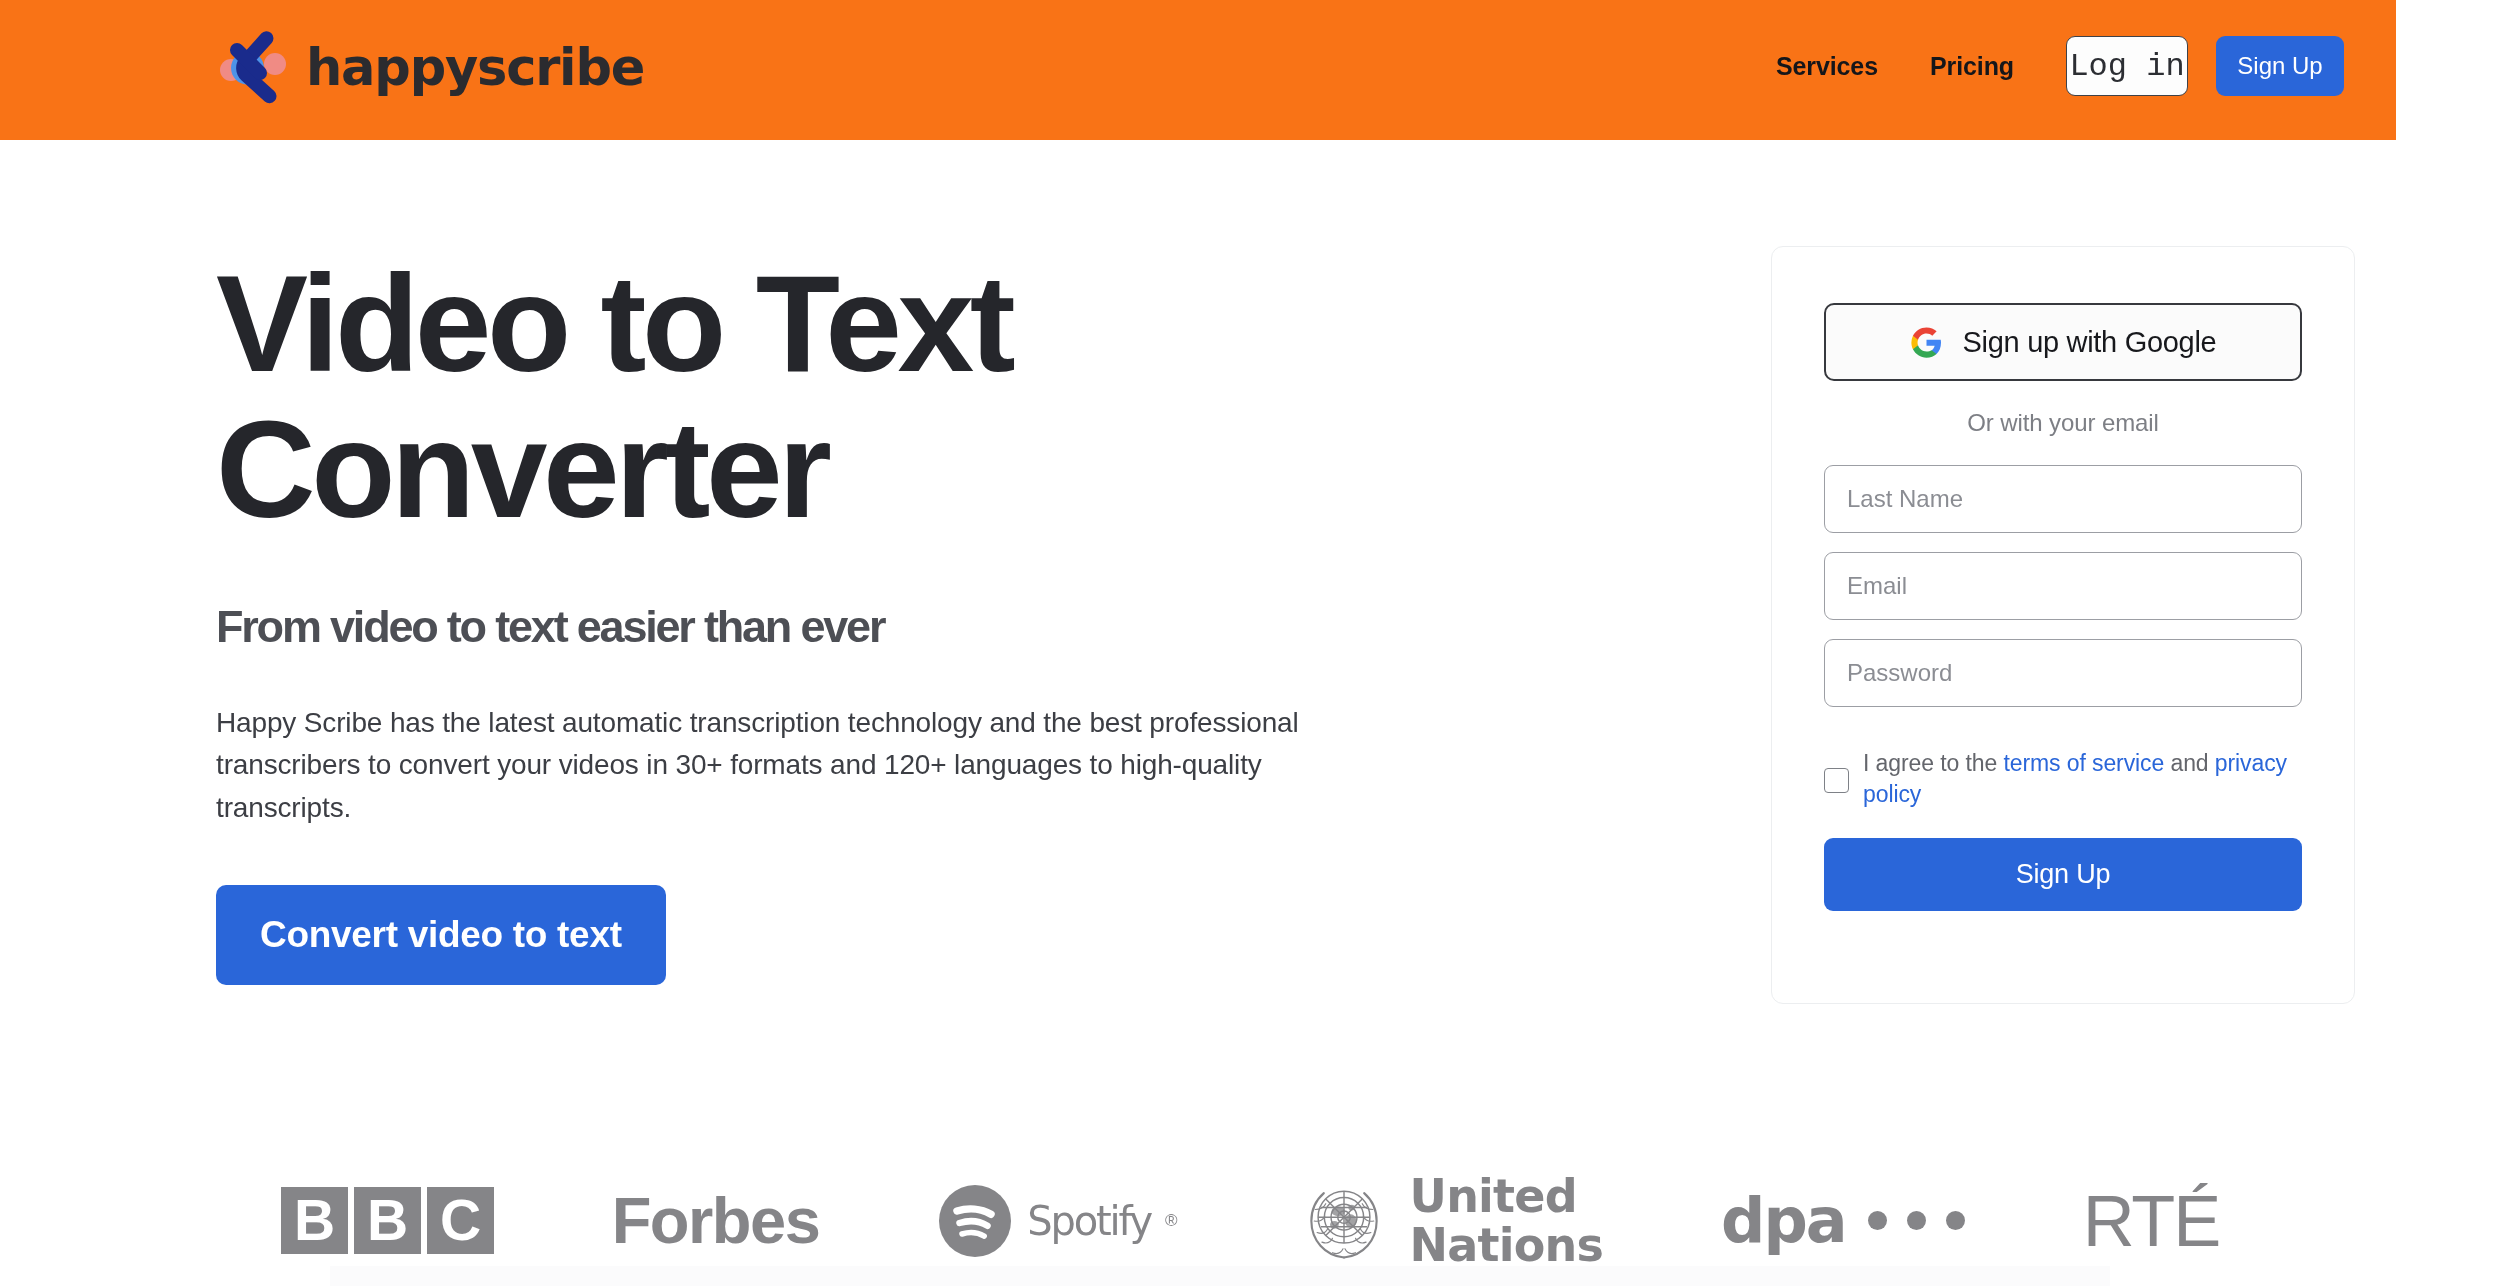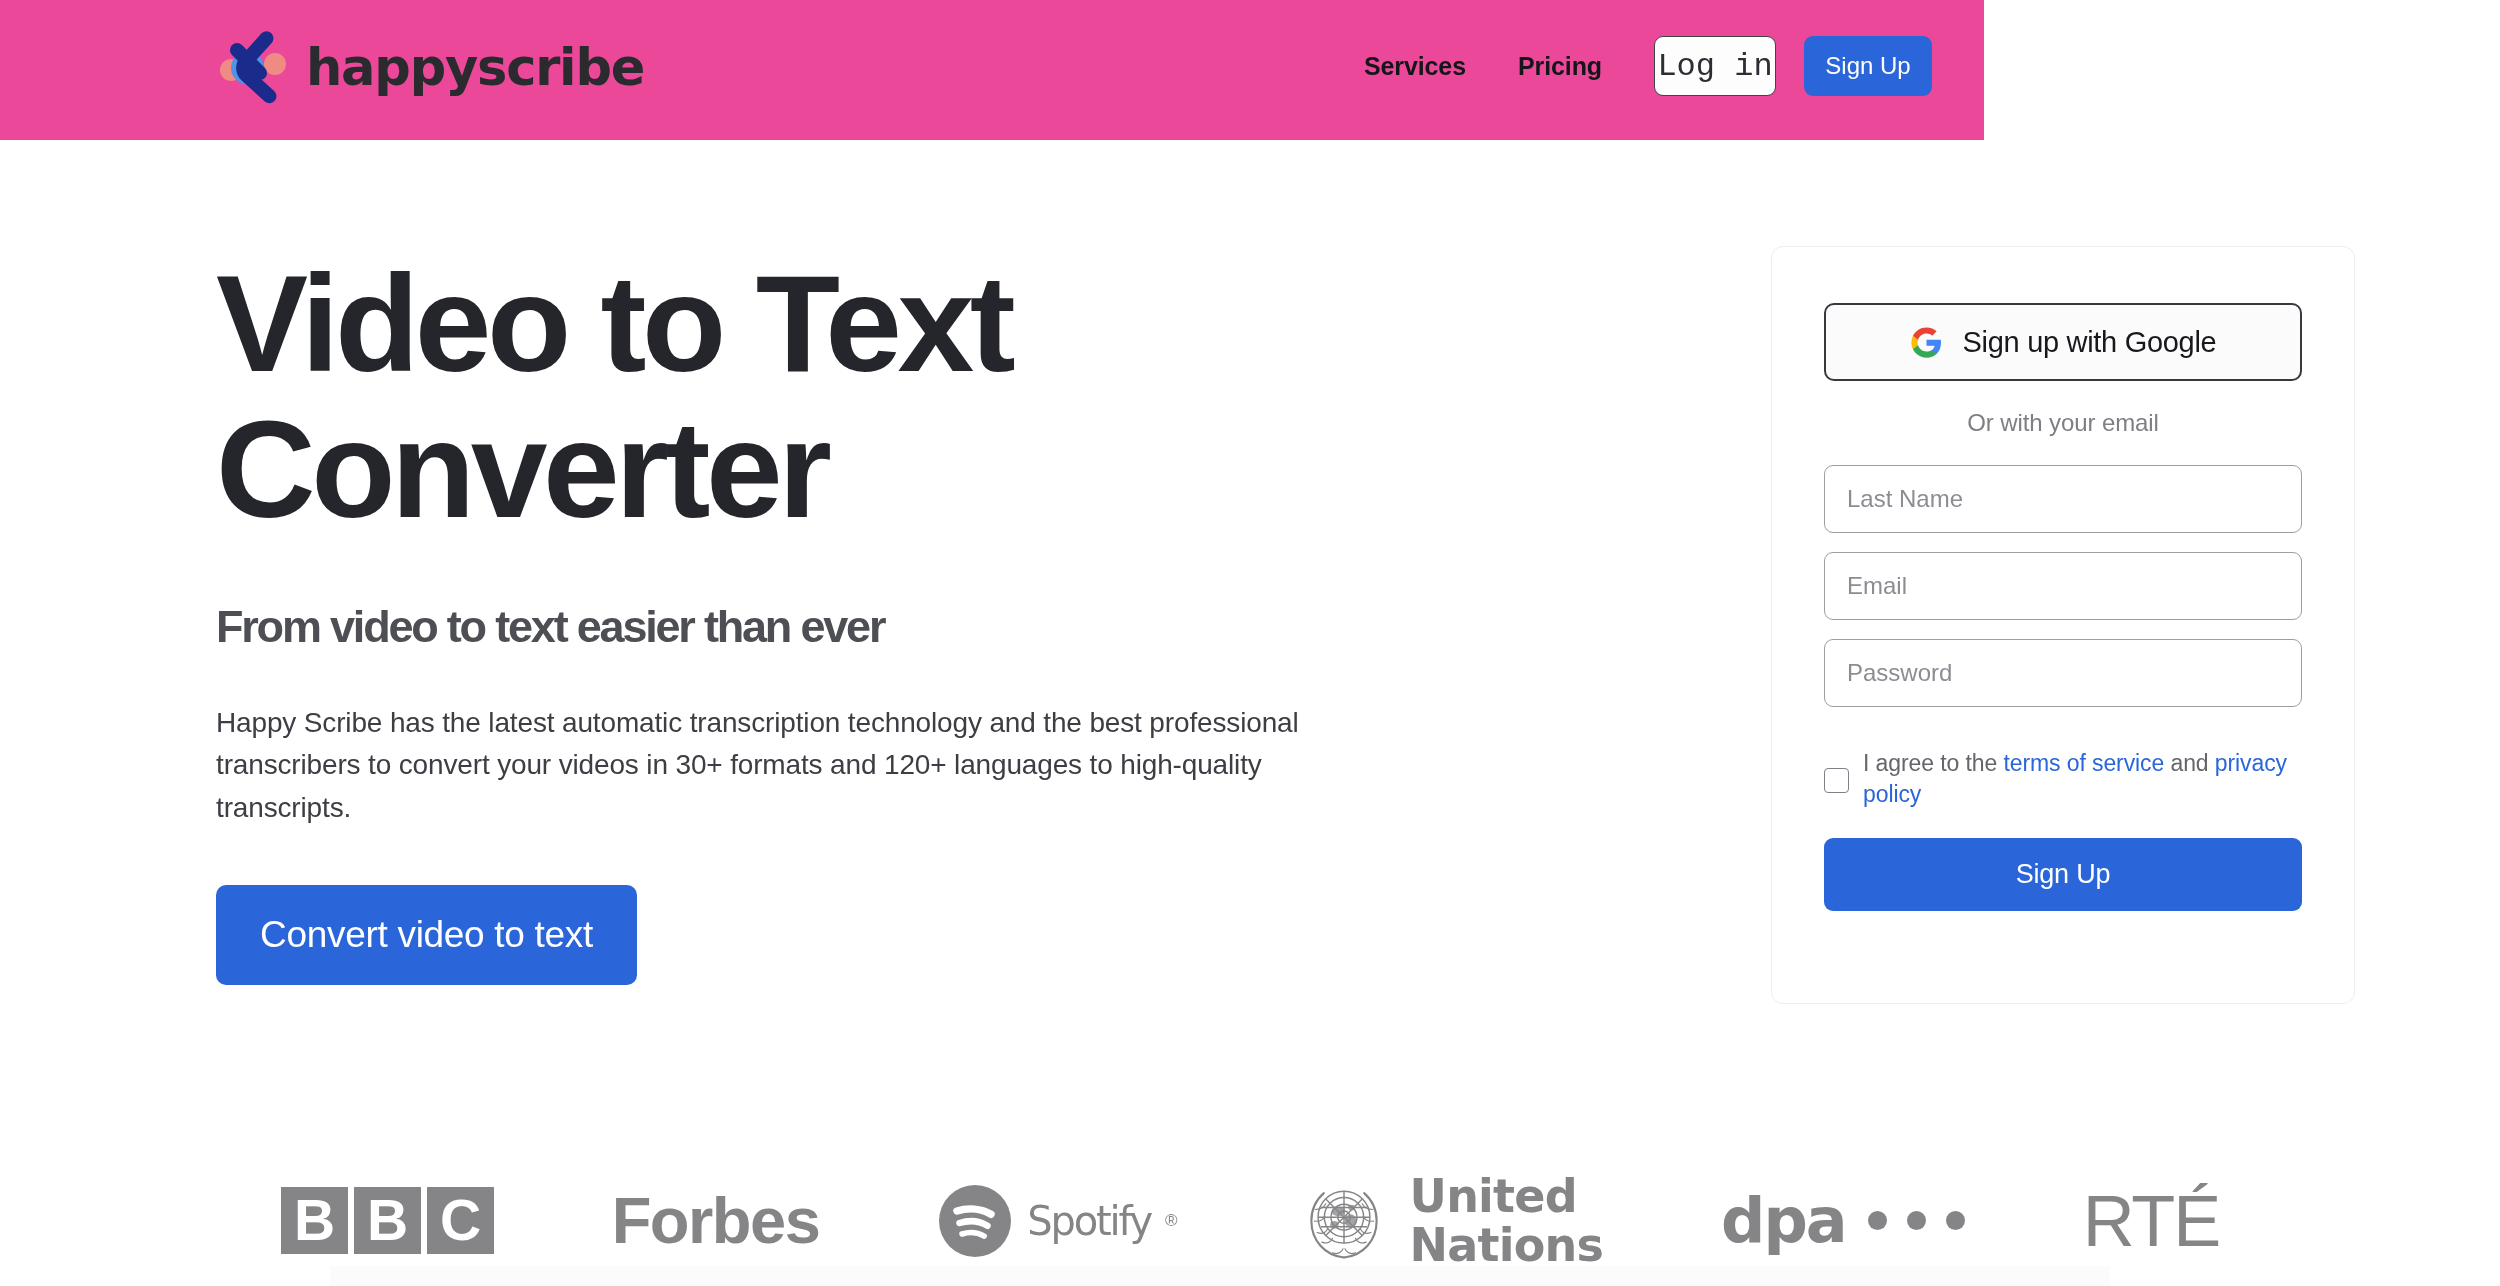--- a/index.html
+++ b/index.html
@@ -18,25 +18,25 @@
     position: relative;
     width: 2500px;
     height: 1286px;
     background: #ffffff;
   }
 
   
   .header {
     position: absolute;
     top: 0; left: 0;
-    width: 1984px;
+    width: 2396px;
     height: 140px;
     display: flex;
     align-items: center;
-    background: #ec4899;
+    background: #f97316;
   }
 
   .brand {
     position: absolute;
     left: 216px;
     top: 30px;
     display: flex;
     align-items: center;
     gap: 16px;
     text-decoration: none;
@@ -157,21 +157,21 @@
     display: inline-flex;
     align-items: center;
     justify-content: center;
     height: 100px;
     padding: 0 44px;
     border: none;
     border-radius: 10px;
     background: #2a66d9;
     color: #ffffff;
     font-size: 37px;
-    font-weight: 400;
+    font-weight: 700;
     cursor: pointer;
     white-space: nowrap;
     font-family: "Liberation Sans", sans-serif;
     letter-spacing: -0.3px;
   }
 
   
   .signup-card {
     position: absolute;
     left: 1771px;

